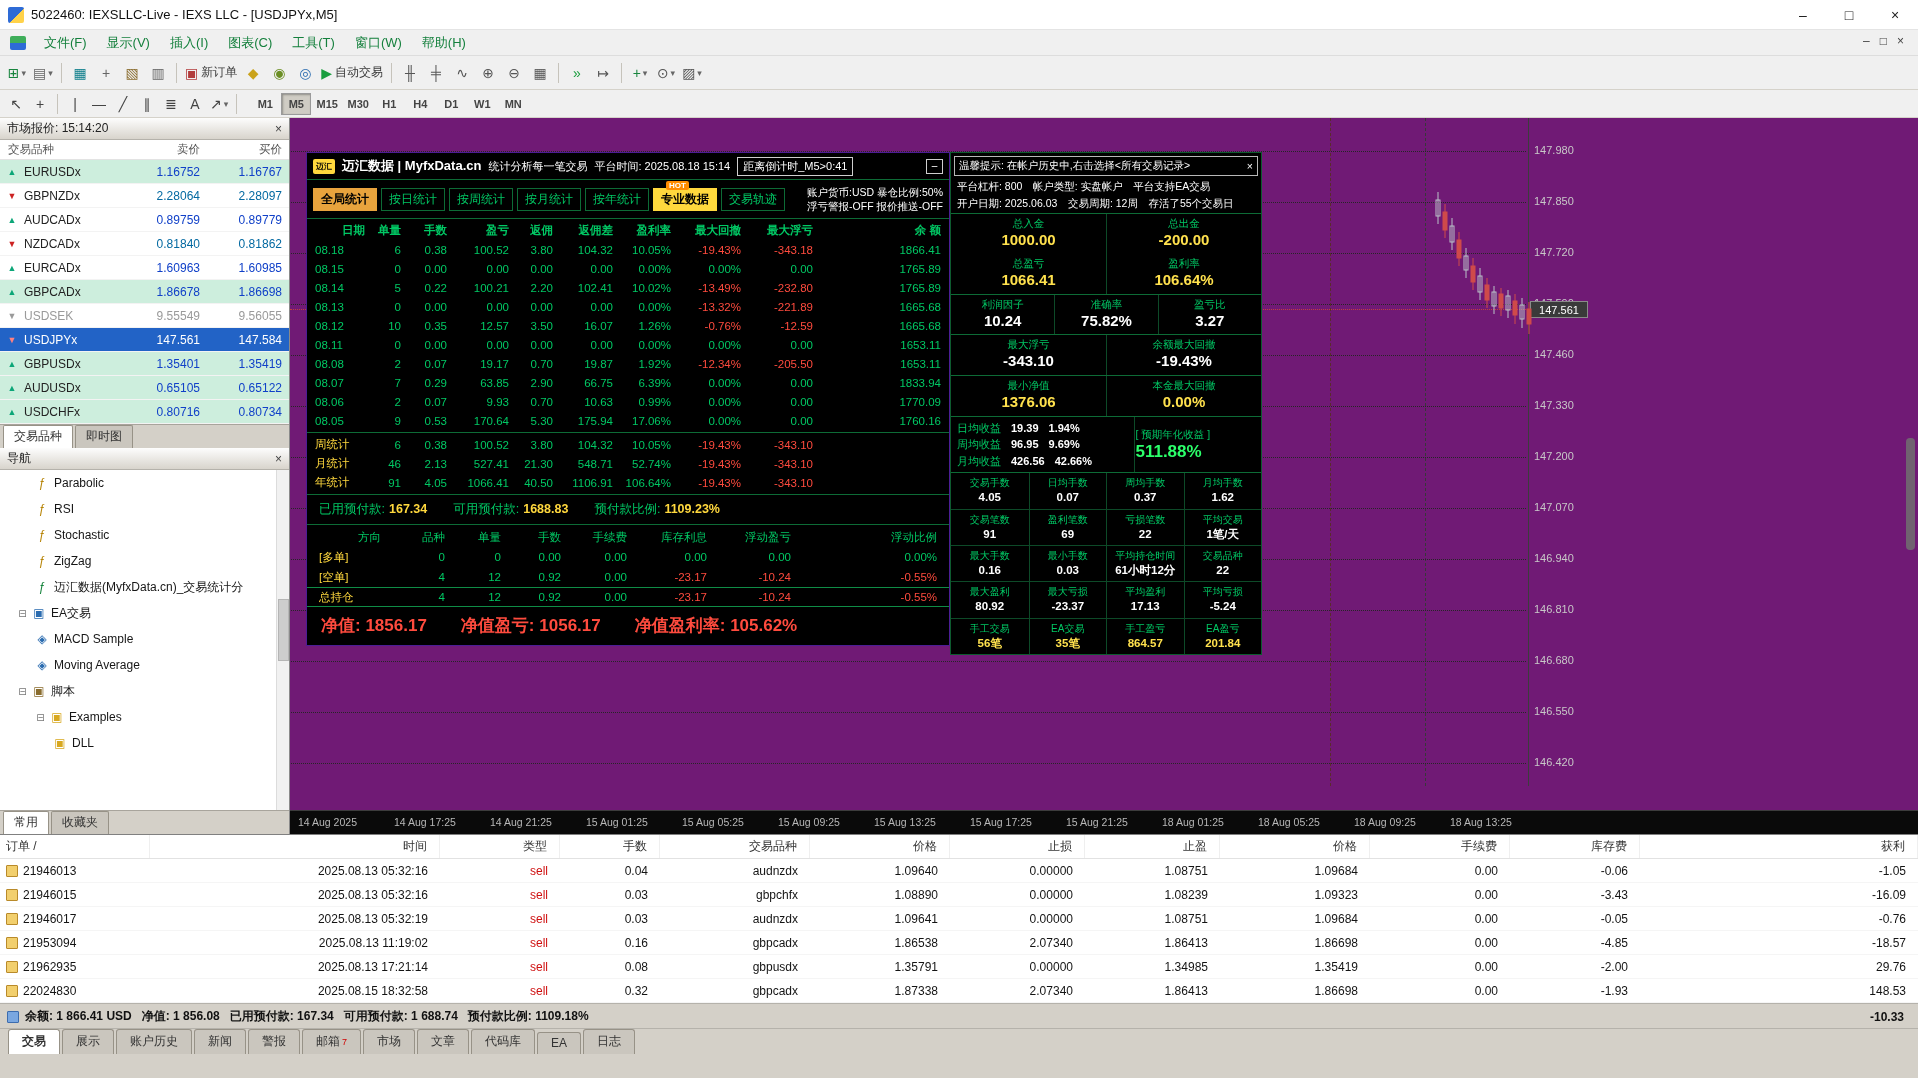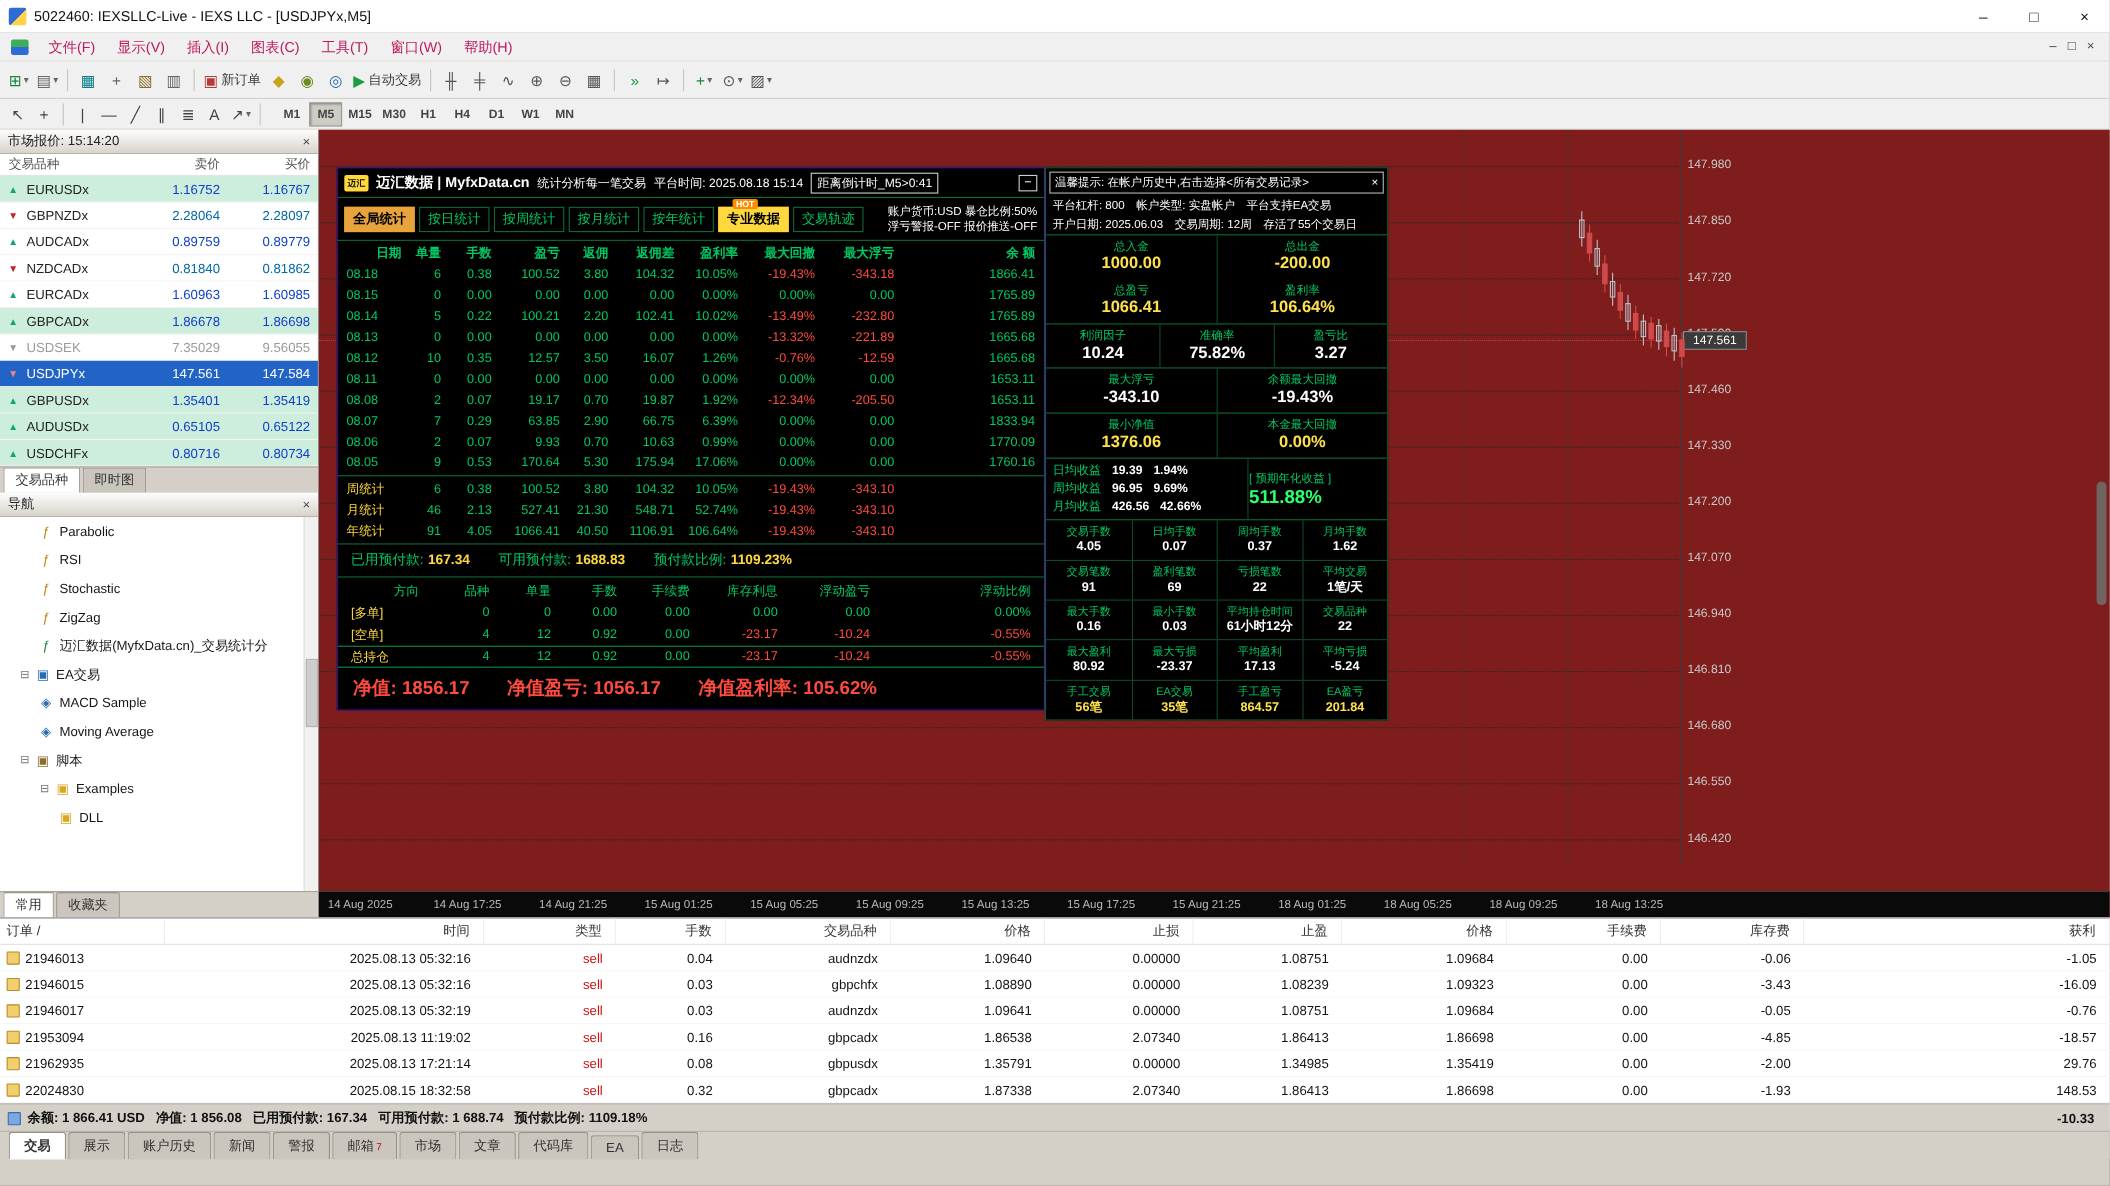--- a/index.html
+++ b/index.html
@@ -6,21 +6,21 @@
   body{font-family:"Liberation Sans","DejaVu Sans",sans-serif;background:#555}
   .app{position:relative;width:1918px;height:1078px;background:#d4d0c8;overflow:hidden;font-size:12px;color:#111}
 
   
   .titlebar{position:absolute;left:0;top:0;width:100%;height:30px;background:#fff;display:flex;align-items:center;padding-left:8px;font-size:13px;border-bottom:1px solid #e4e4e4}
   .appicon{width:16px;height:16px;margin-right:7px;background:linear-gradient(135deg,#2e6bd6 55%,#ffd24a 55%);border-radius:2px}
   .wctrl{margin-left:auto;display:flex;height:100%}
   .wbtn{width:46px;height:100%;display:flex;align-items:center;justify-content:center;font-size:14px;color:#222}
   .menubar{position:absolute;left:0;top:30px;width:100%;height:26px;background:#f0f0f0;display:flex;align-items:center;border-bottom:1px solid #ddd;font-size:13px}
   .menuicon{width:16px;height:14px;margin:0 8px 0 10px;background:linear-gradient(#3fae5a 50%,#2e6bd6 50%);border-radius:2px}
-  .menu-item{padding:0 10px;height:100%;display:flex;align-items:center;color:#be185d}
+  .menu-item{padding:0 10px;height:100%;display:flex;align-items:center;color:#15803d}
   .mdi{margin-left:auto;display:flex;gap:10px;padding-right:14px;color:#444;font-size:12px}
   .toolbar{position:absolute;left:0;width:100%;background:#f0f0f0;display:flex;align-items:center;padding-left:4px;border-bottom:1px solid #d5d2ca}
   .tb1{top:56px;height:34px}
   .tb2{top:90px;height:28px}
   .tb-item.btn{min-width:26px;height:24px;display:flex;align-items:center;justify-content:center;border:1px solid transparent;border-radius:2px;padding:0 2px}
   .tb-item.sep{width:1px;height:20px;background:#c6c3bb;margin:0 5px}
   .tglyph{font-size:14px;line-height:1}
   .tlabel{font-size:12px;color:#3a3a3a;margin-left:3px;white-space:nowrap}
   .tcaret{font-size:9px;color:#666;margin-left:2px}
   .tools .tb-item.btn{min-width:24px;height:22px}
@@ -52,21 +52,21 @@
   .navigator{flex:1;display:flex;flex-direction:column;min-height:0}
   .nav-tree{flex:1;position:relative;overflow:hidden;background:#fff}
   .nav-item{display:flex;align-items:center;height:26px;font-size:12px;color:#161616}
   .nav-exp{width:13px;font-size:10px;color:#777;text-align:center;margin-right:2px}
   .nav-ico{width:16px;font-size:12px;text-align:center;margin-right:4px}
   .nav-lbl{white-space:nowrap;overflow:hidden;text-overflow:ellipsis;max-width:210px}
   .nav-scroll{position:absolute;right:0;top:0;bottom:0;width:13px;background:#f1f1f1;border-left:1px solid #dcdcdc}
   .nav-thumb{position:absolute;left:1px;top:38%;width:11px;height:62px;background:#cdcdcd;border:1px solid #b5b5b5}
 
   
-  .chart{flex:1;position:relative;background:#7f1d1d;overflow:hidden}
+  .chart{flex:1;position:relative;background:#701a75;overflow:hidden}
   .plot{position:absolute;left:0;top:0;right:0;bottom:24px}
   .paxis-line{position:absolute;left:1238px;top:0;bottom:24px;width:1px;background:#3c3c3c}
   .plabel{position:absolute;left:1244px;width:54px;color:#c8c8c8;font-size:11px}
   .plabel::before{content:"";position:absolute;right:calc(100% + 8px);top:7px;width:1238px;border-top:1px dotted #262626}
   .plabel:nth-of-type(1){top:26px}.plabel:nth-of-type(2){top:77px}.plabel:nth-of-type(3){top:128px}
   .plabel:nth-of-type(4){top:179px}.plabel:nth-of-type(5){top:230px}.plabel:nth-of-type(6){top:281px}
   .plabel:nth-of-type(7){top:332px}.plabel:nth-of-type(8){top:383px}.plabel:nth-of-type(9){top:434px}
   .plabel:nth-of-type(10){top:485px}.plabel:nth-of-type(11){top:536px}.plabel:nth-of-type(12){top:587px}
   .plabel:nth-of-type(13){top:638px}
   .bidline{position:absolute;left:0;top:191px;width:1238px;border-top:1px dotted #c04040}
@@ -474,21 +474,21 @@
           <div class="mw-row mw-green">
             <span class="mw-arrow" style="color: rgb(12, 166, 120);">▲</span>
             <span class="mw-sym">GBPCADx</span>
             <span class="mw-bid">1.86678</span>
             <span class="mw-ask">1.86698</span>
           </div>
 
           <div class="mw-row mw-gray">
             <span class="mw-arrow" style="color: rgb(154, 154, 154);">▼</span>
             <span class="mw-sym">USDSEK</span>
-            <span class="mw-bid">7.35029</span>
+            <span class="mw-bid">9.55549</span>
             <span class="mw-ask">9.56055</span>
           </div>
 
           <div class="mw-row mw-sel">
             <span class="mw-arrow" style="color: rgb(255, 128, 128);">▼</span>
             <span class="mw-sym">USDJPYx</span>
             <span class="mw-bid">147.561</span>
             <span class="mw-ask">147.584</span>
           </div>
 

